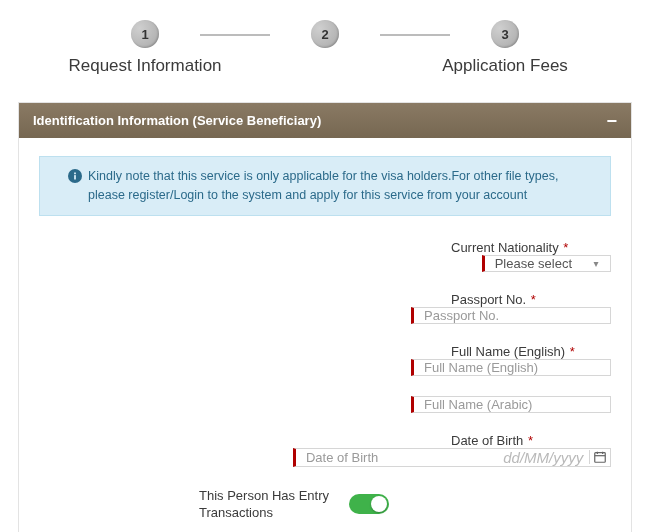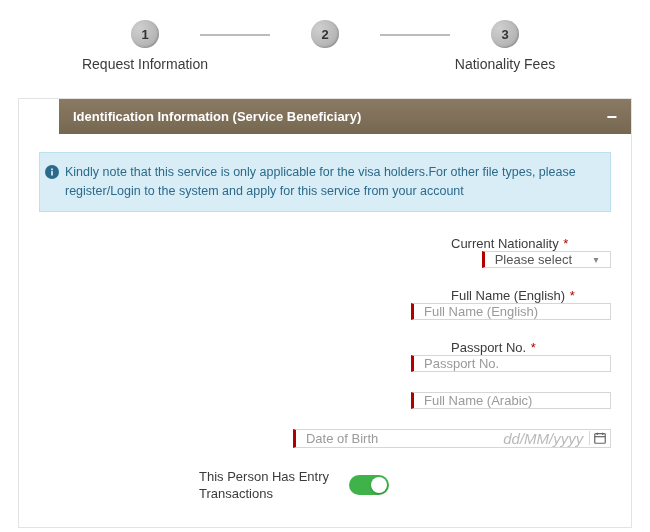--- a/index.html
+++ b/index.html
@@ -36,21 +36,21 @@
     font-weight: bold;
     display: flex;
     align-items: center;
     justify-content: center;
     font-size: 13px;
     box-shadow: inset -1px -1px 2px rgba(0,0,0,.2);
     z-index: 2;
   }
   .step-label {
     margin-top: 8px;
-    font-size: 14px;
+    font-size: 17px;
     color: #3b3b3b;
     white-space: nowrap;
   }
   .step-line {
     width: 70px;
     height: 2px;
     background: #bcbcbc;
     margin-top: 14px;
   }
 
@@ -61,39 +61,38 @@
   }
   .panel-header {
     background: linear-gradient(#8a7a64, #766751);
     color: #fff;
     font-weight: bold;
     font-size: 13px;
     padding: 10px 14px;
     display: flex;
     justify-content: space-between;
     align-items: center;
-    margin-left: 40px;
   }
   .collapse-btn {
     color: #fff;
     font-size: 18px;
     line-height: 10px;
     cursor: pointer;
     font-weight: bold;
   }
   .panel-body {
     padding: 18px 20px 10px;
   }
 
   
   .alert {
     background: #d9edf7;
     border: 1px solid #bde0ef;
     color: #2b6a8a;
-    padding: 10px 5px;
+    padding: 10px 28px;
     font-size: 12.5px;
     line-height: 1.5;
     margin-bottom: 24px;
     display: flex;
     gap: 6px;
   }
   .alert svg { flex: 0 0 auto; margin-top: 2px; }
 
   
   .form-row {
@@ -200,21 +199,21 @@
     <div class="step-circle">1</div>
     <div class="step-label">Request Information</div>
   </div>
   <div class="step-line"></div>
   <div class="step">
     <div class="step-circle">2</div>
   </div>
   <div class="step-line"></div>
   <div class="step">
     <div class="step-circle">3</div>
-    <div class="step-label">Nationality Fees</div>
+    <div class="step-label">Application Fees</div>
   </div>
 </div>
 
 <div class="panel">
   <div class="panel-header">
     <span>Identification Information (Service Beneficiary)</span>
     <span class="collapse-btn">−</span>
   </div>
   <div class="panel-body">
 
@@ -232,43 +231,46 @@
         <span>Current Nationality</span><span class="req"> *</span>
       </div>
       <div class="field-wrap">
         <span class="select-text">Please select</span>
         <span class="select-caret">▾</span>
       </div>
     </div>
 
     <div class="form-row">
       <div class="form-label">
+        <span>Passport No.</span><span class="req"> *</span>
+      </div>
+      <div class="field-wrap">
+        <input type="text" placeholder="Passport No." style="">
+      </div>
+    </div>
+
+    <div class="form-row">
+      <div class="form-label">
         <span>Full Name (English)</span><span class="req"> *</span>
       </div>
       <div class="field-wrap">
         <input type="text" placeholder="Full Name (English)" style="">
       </div>
     </div>
 
     <div class="form-row">
-      <div class="form-label">
-        <span>Passport No.</span><span class="req"> *</span>
-      </div>
-      <div class="field-wrap">
-        <input type="text" placeholder="Passport No." style="">
-      </div>
-    </div>
-
-    <div class="form-row">
       <div class="field-wrap">
         <input type="text" placeholder="Full Name (Arabic)" style="">
       </div>
     </div>
 
     <div class="form-row">
+      <div class="form-label">
+        <span>Date of Birth</span><span class="req"> *</span>
+      </div>
       <div class="field-wrap">
         <input type="text" placeholder="Date of Birth" style="">
         <span class="date-hint">dd/MM/yyyy</span>
         <span class="cal-btn">
           <svg width="14" height="14" viewBox="0 0 16 16" fill="none" stroke="#666" stroke-width="1.4">
               <rect x="2" y="3" width="12" height="11" rx="1"></rect>
               <line x1="2" y1="6.5" x2="14" y2="6.5"></line>
               <line x1="5" y1="2" x2="5" y2="4.5"></line>
               <line x1="11" y1="2" x2="11" y2="4.5"></line>
             </svg>

